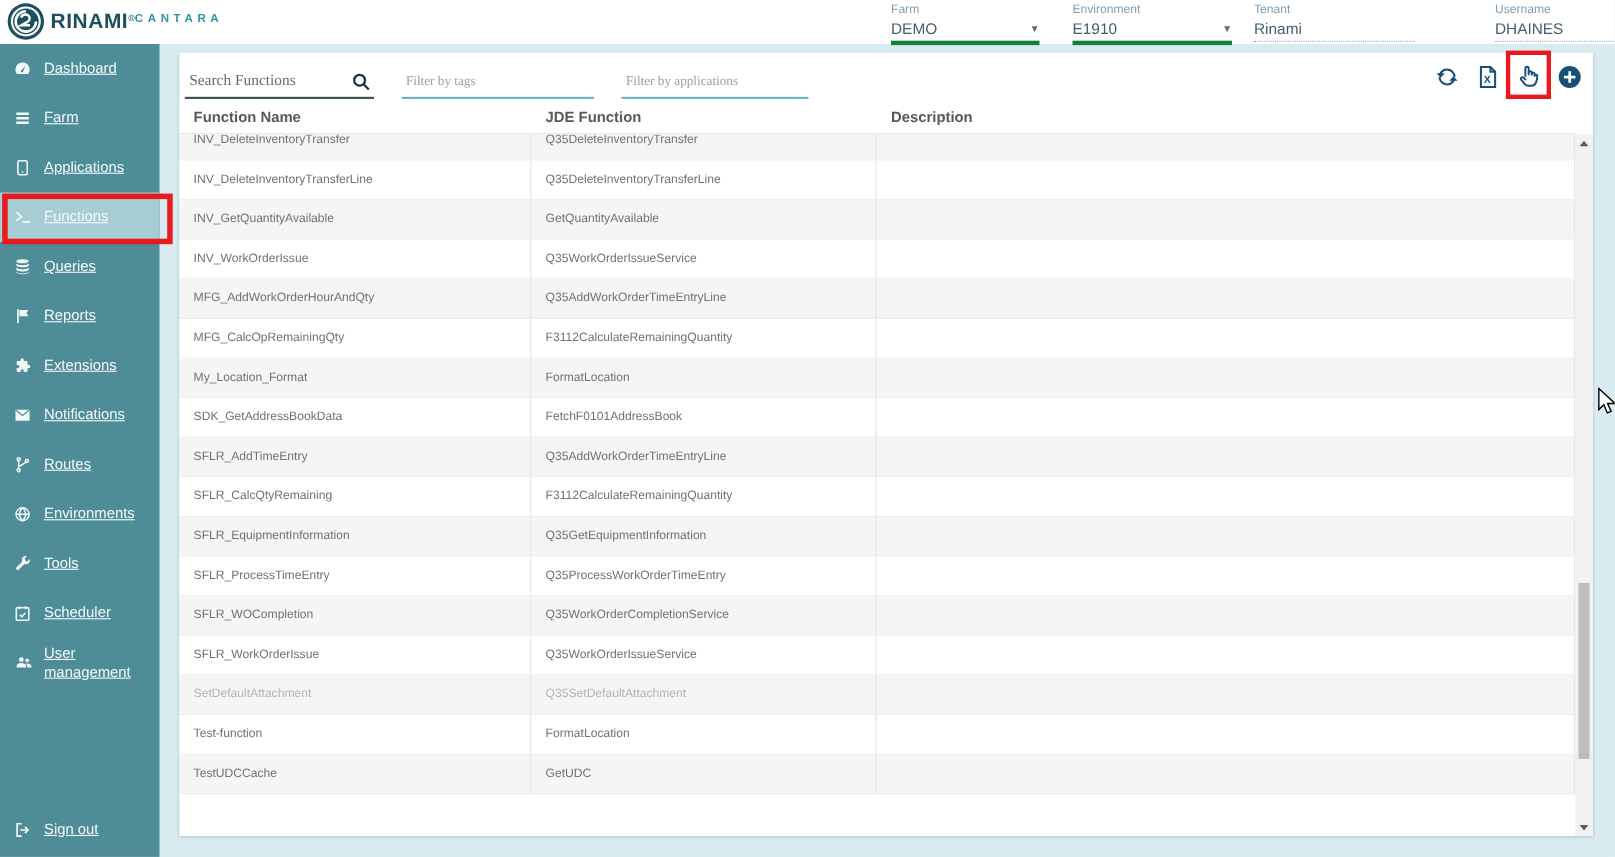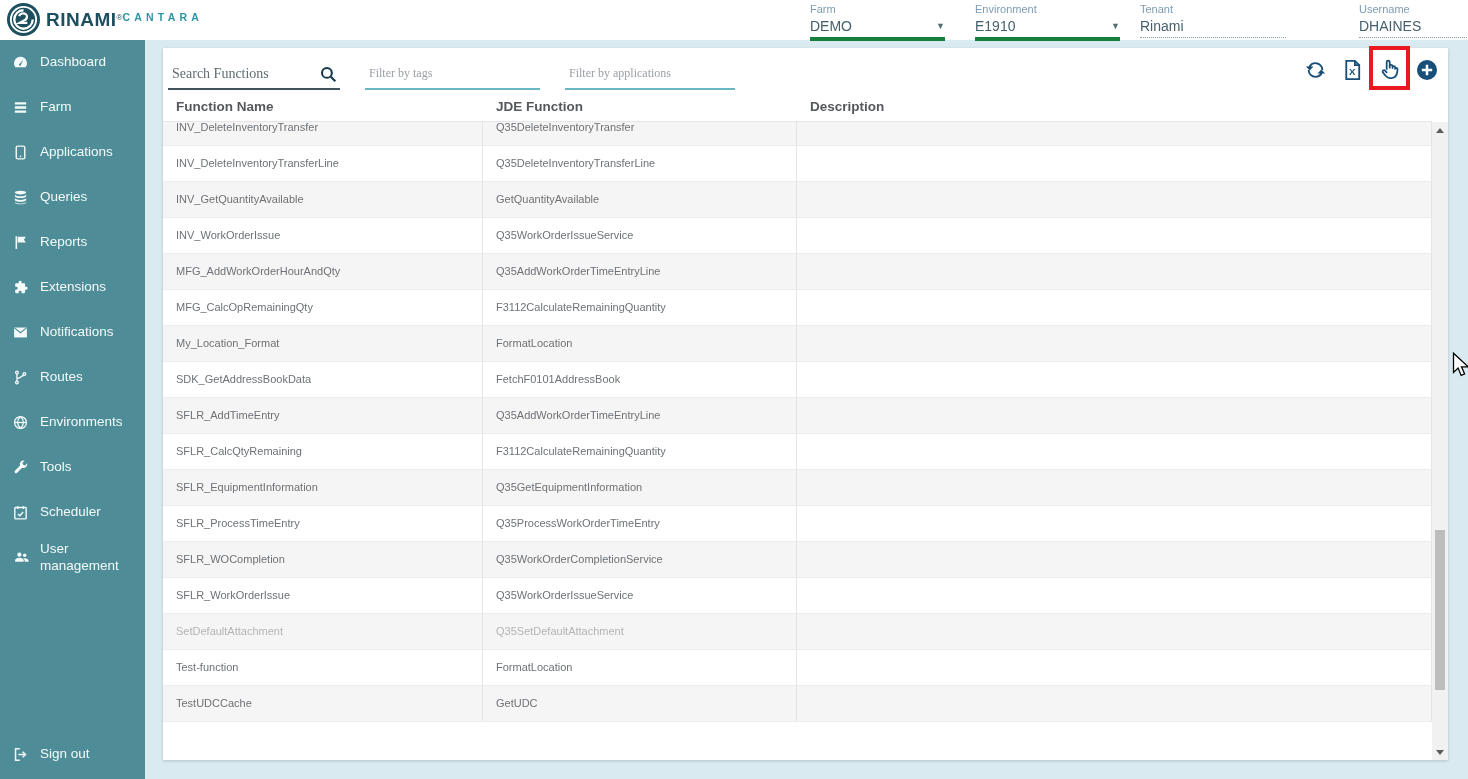--- a/index.html
+++ b/index.html
@@ -25,21 +25,21 @@
   .f-env  { left:975px;  width:145px; }
   .f-ten  { left:1140px; width:146px; }
   .f-usr  { left:1336px; width:158px;margin-left:23px; }
 
   
   .sidebar { position:absolute; left:0; top:40px; width:145px; height:739px; background:#4e8d97; z-index:5; }
   .nav-item { height:45px; display:flex; align-items:center; padding:0 6px 0 12px;
               color:#f4f9f9; font-size:13.5px; cursor:pointer; position:relative; }
   .nav-item.active { background:#a7ccd3; }
   .nav-icon { width:20px; min-width:20px; margin-right:8px; display:flex; align-items:center; }
-  .nav-label { line-height:1.25; }
+  .nav-label { line-height:1.25;text-decoration:underline; }
   .redbox { position:absolute; left:2px; right:-12px; top:1px; bottom:-2px;
             border:5px solid #e8191f; pointer-events:none; z-index:10; }
   .signout { position:absolute; bottom:2px; left:0; width:145px; }
 
   
   .main { position:absolute; left:145px; top:40px; width:1323px; height:739px; background:#d9ebf0; }
   .card { position:absolute; left:18px; top:8px; width:1285px; height:712px; background:#fff;
           box-shadow:0 1px 3px rgba(0,0,0,.18); }
 
   
@@ -159,20 +159,32 @@
       </div>
       <div class="nav-item">
         <span class="nav-icon">
           <svg width="17" height="17" viewBox="0 0 24 24">
             <rect x="6" y="3" width="12" height="18" rx="2" fill="none" stroke="currentColor" stroke-width="2"></rect>
             <circle cx="12" cy="17.5" r="1.1" fill="currentColor"></circle>
           </svg>
         </span>
         <span class="nav-label">Applications</span>
       </div>
+      <div class="nav-item active">
+        <span class="nav-icon">
+          <svg width="18" height="17" viewBox="0 0 24 24">
+            <g fill="none" stroke="currentColor" stroke-width="2.2" stroke-linecap="round">
+              <path d="M4 6l6 5-6 5"></path>
+              <path d="M12 18h8"></path>
+            </g>
+          </svg>
+        </span>
+        <span class="nav-label">Functions</span>
+        <span class="redbox"></span>
+      </div>
       <div class="nav-item">
         <span class="nav-icon">
           <svg width="17" height="17" viewBox="0 0 24 24" fill="currentColor">
             <ellipse cx="12" cy="5" rx="8" ry="2.6"></ellipse>
             <path d="M4 7.6c0 1.4 3.6 2.6 8 2.6s8-1.2 8-2.6v2.6c0 1.4-3.6 2.6-8 2.6s-8-1.2-8-2.6z"></path>
             <path d="M4 12.8c0 1.4 3.6 2.6 8 2.6s8-1.2 8-2.6v2.6c0 1.4-3.6 2.6-8 2.6s-8-1.2-8-2.6z"></path>
             <path d="M4 18c0 1.4 3.6 2.6 8 2.6S20 19.4 20 18v1c0 1.4-3.6 2.6-8 2.6S4 20.4 4 19z"></path>
           </svg>
         </span>
         <span class="nav-label">Queries</span>

